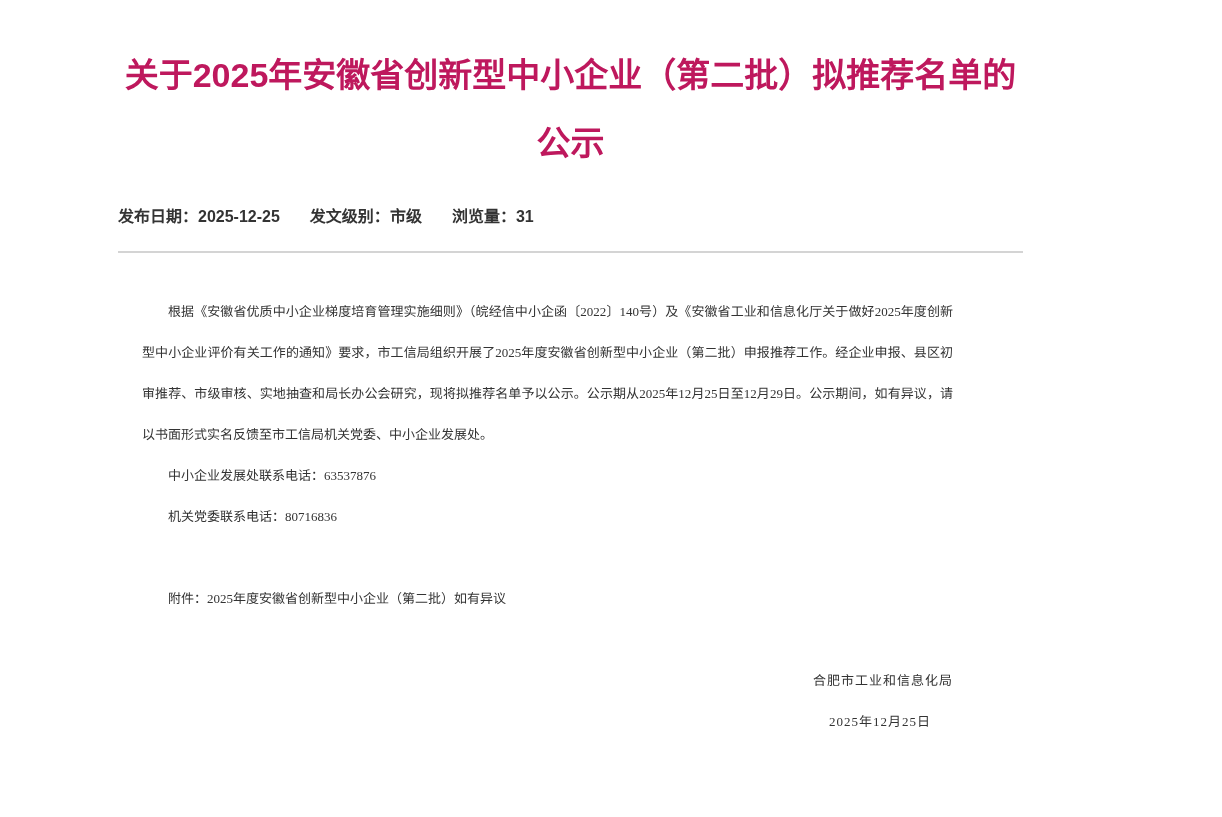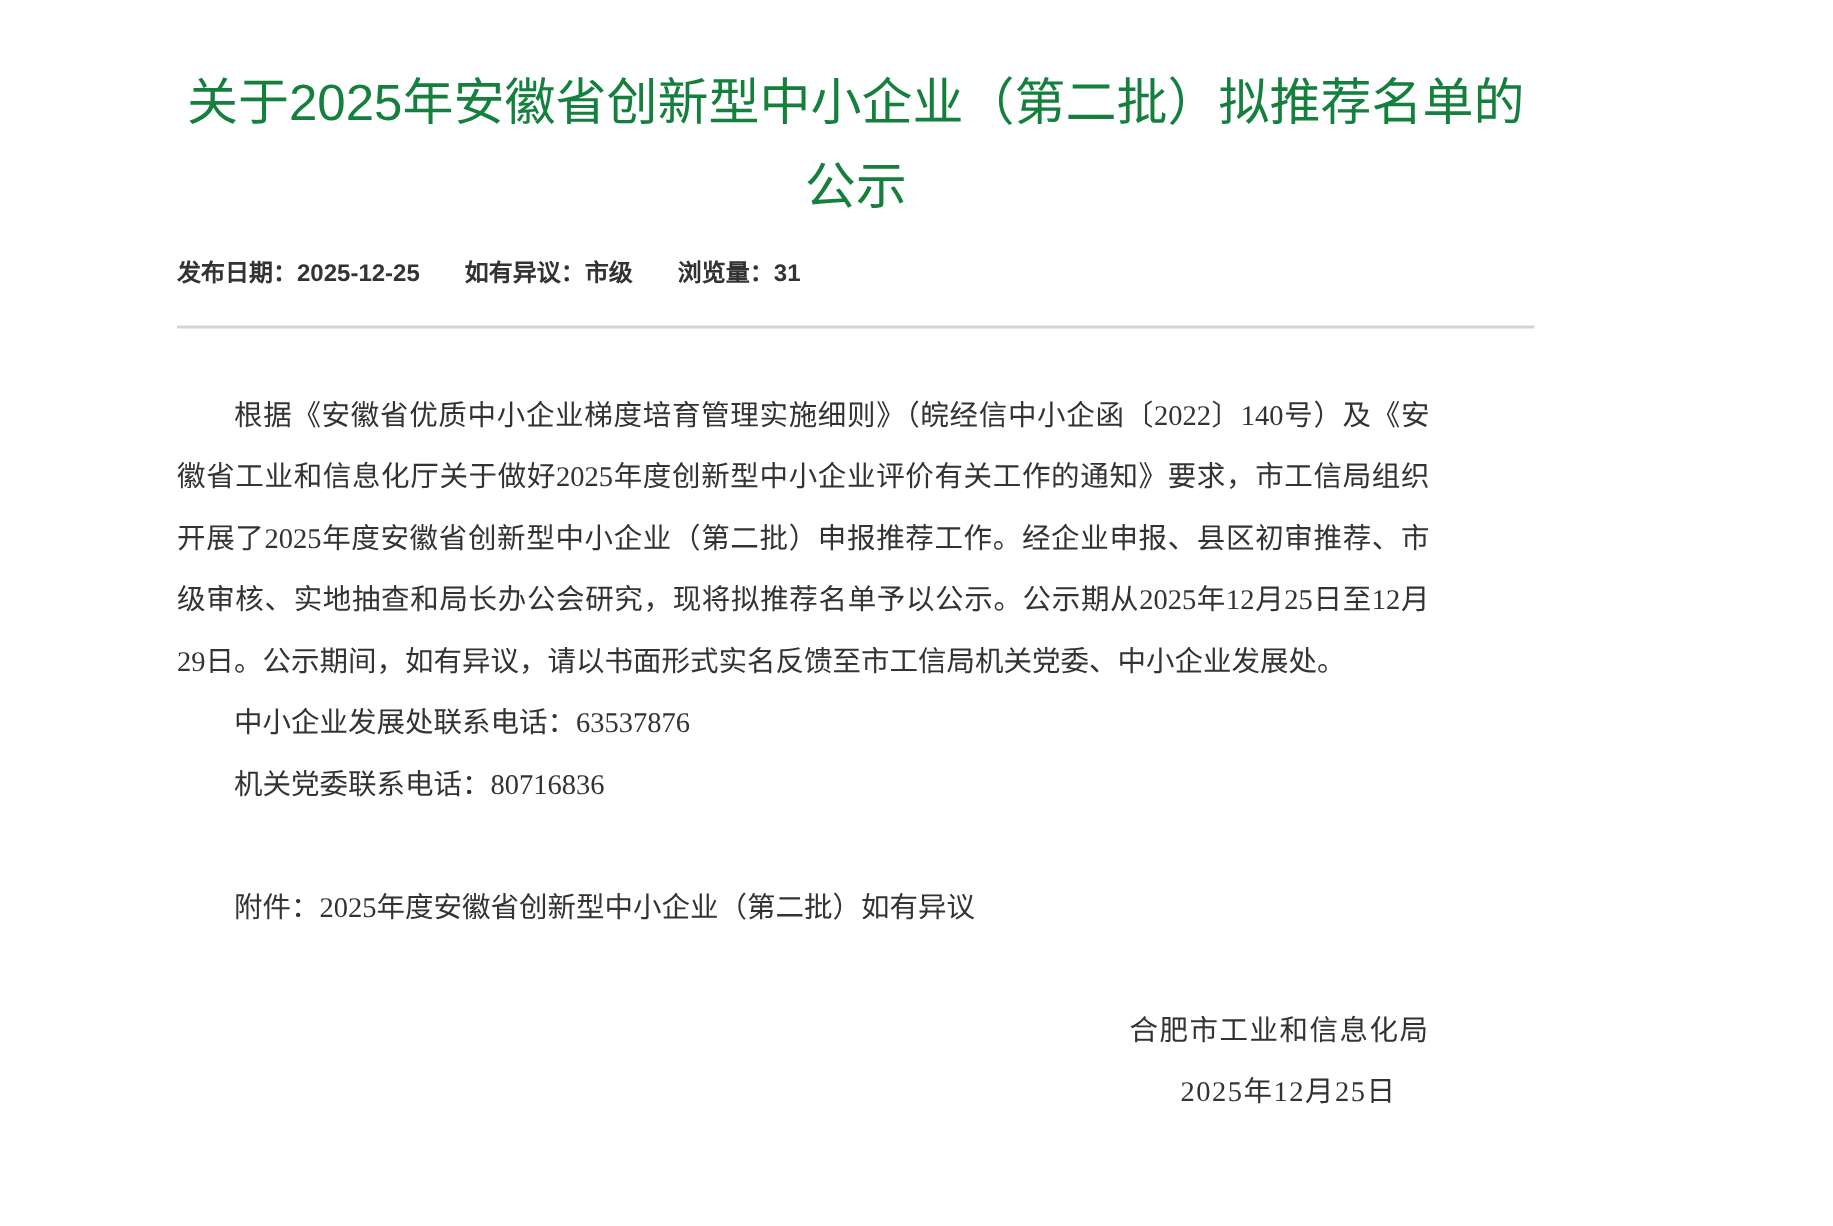--- a/index.html
+++ b/index.html
@@ -13,51 +13,52 @@
     overflow: hidden;
     font-family: "Liberation Sans", "DejaVu Sans", sans-serif;
   }
   .doc {
     margin-left: 118px;
     width: 905px;
   }
   .title {
     margin: 41px 0 0 0;
     font-size: 34px;
-    line-height: 56px;
-    font-weight: normal;
+    line-height: 68px;
+    font-weight: bold;
     text-align: center;
-    color: #15803d;
+    color: #be185d;
     font-family: "Liberation Sans", "DejaVu Sans", sans-serif;
   }
   .meta {
-    margin-top: 18px;
+    margin-top: 28px;
     display: flex;
     flex-wrap: nowrap;
     gap: 30px;
     font-size: 16px;
     line-height: 24px;
     font-weight: 600;
     color: #333333;
     white-space: nowrap;
   }
   .divider {
     margin-top: 22px;
     border-bottom: 2px solid #d4d4d4;
     width: 100%;
     height: 0;
   }
   .article {
     margin-top: 38px;
     padding-right: 70px;
     font-family: "Liberation Serif", "DejaVu Serif", serif;
-    font-size: 19px;
+    font-size: 13px;
     line-height: 41px;
     color: #333333;
     text-align: justify;
+    margin-left: 24px;
   }
   .article p {
     margin: 0;
     text-indent: 2em;
   }
   .attachment {
     margin-top: 41px !important;
   }
   .signature {
     margin-top: 41px;
@@ -74,21 +75,21 @@
 </style>
 </head>
 <body>
 
 <div class="doc">
 
   <h1 class="title">关于2025年安徽省创新型中小企业（第二批）拟推荐名单的公示</h1>
 
   <div class="meta">
     <span class="meta-item"><span>发布日期：</span><span>2025-12-25</span></span>
-    <span class="meta-item"><span>如有异议：</span><span>市级</span></span>
+    <span class="meta-item"><span>发文级别：</span><span>市级</span></span>
     <span class="meta-item"><span>浏览量：</span><span>31</span></span>
   </div>
 
   <div class="divider"></div>
 
   <div class="article">
 
     <p>根据《安徽省优质中小企业梯度培育管理实施细则》（皖经信中小企函〔2022〕140号）及《安徽省工业和信息化厅关于做好2025年度创新型中小企业评价有关工作的通知》要求，市工信局组织开展了2025年度安徽省创新型中小企业（第二批）申报推荐工作。经企业申报、县区初审推荐、市级审核、实地抽查和局长办公会研究，现将拟推荐名单予以公示。公示期从2025年12月25日至12月29日。公示期间，如有异议，请以书面形式实名反馈至市工信局机关党委、中小企业发展处。</p>
 
     <p>中小企业发展处联系电话：63537876</p>

